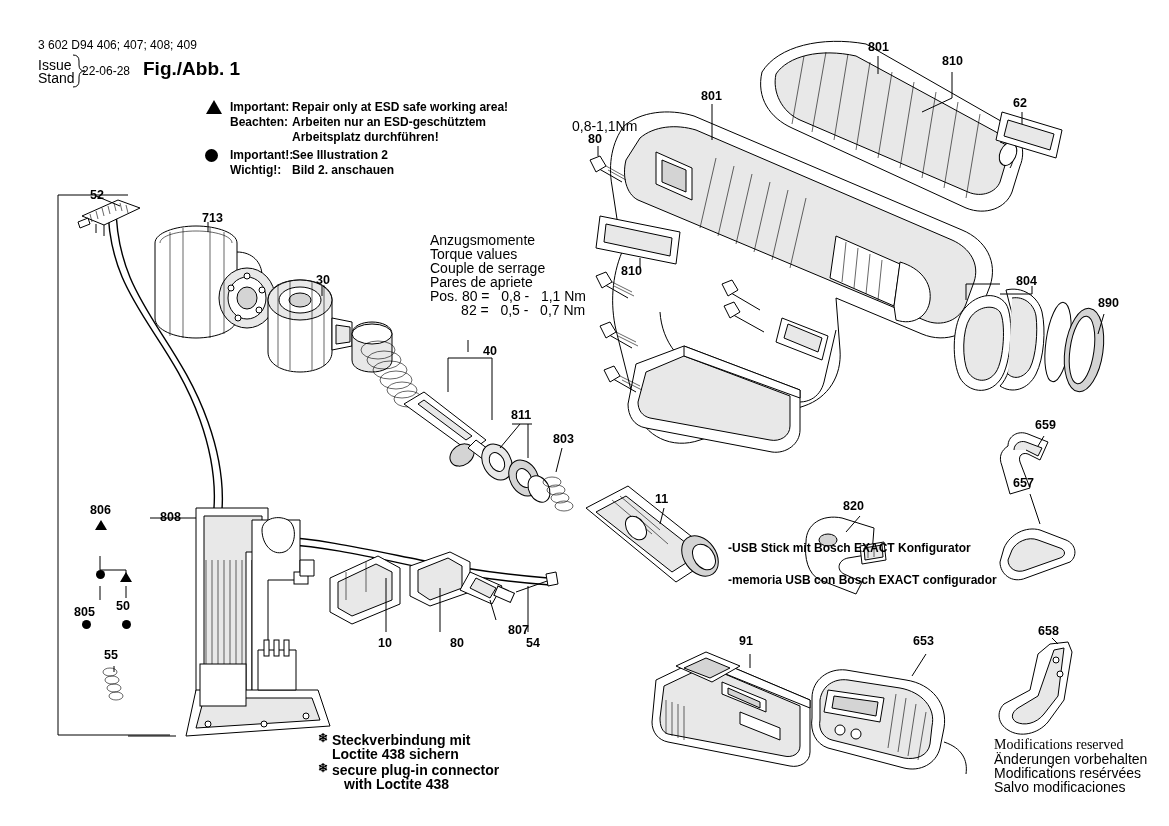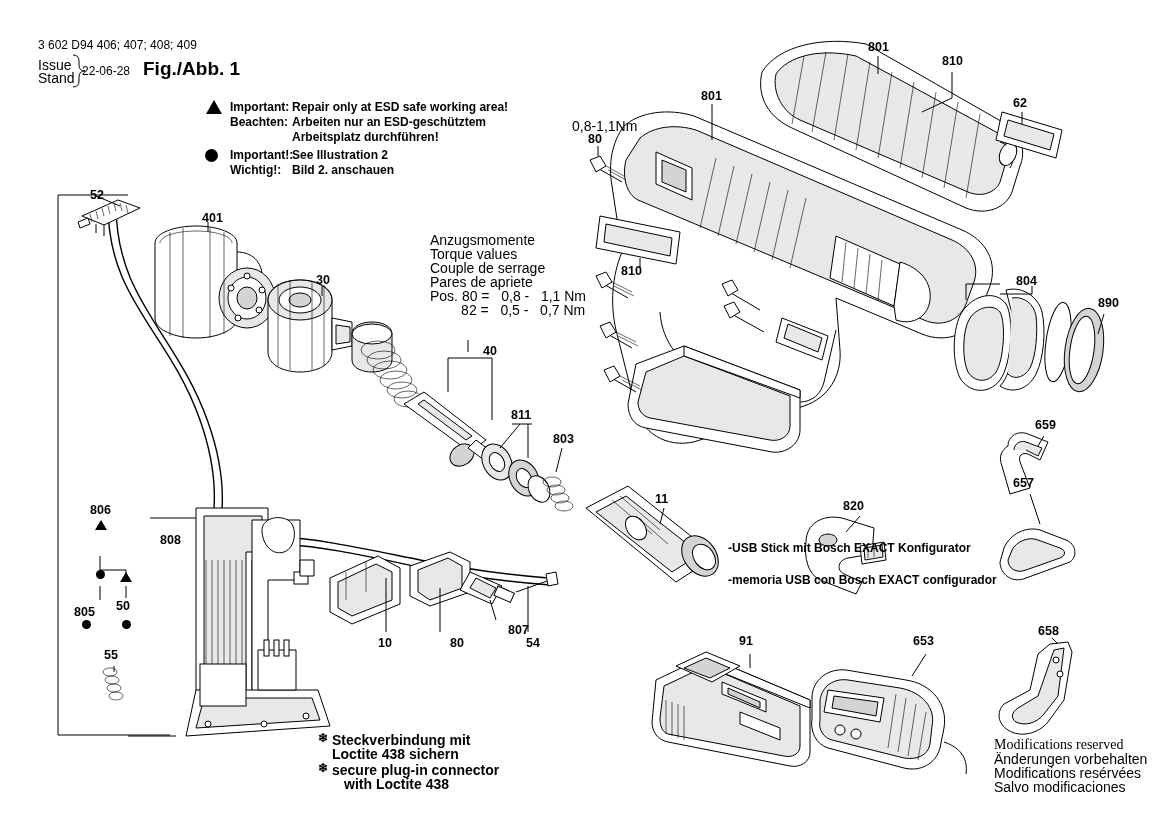--- a/index.html
+++ b/index.html
@@ -353,31 +353,31 @@
   <div class="t clover b" style="left:318px;top:761px;">❄</div>
   <div class="t sm b" style="left:332px;top:762px;">secure plug-in connector</div>
   <div class="t sm b" style="left:344px;top:776px;">with Loctite 438</div>
 
   <div class="t sm" style="left:994px;top:737px;font-family:Liberation Serif, serif;">Modifications reserved</div>
   <div class="t sm" style="left:994px;top:751px;">Änderungen vorbehalten</div>
   <div class="t sm" style="left:994px;top:765px;">Modifications resérvées</div>
   <div class="t sm" style="left:994px;top:779px;">Salvo modificaciones</div>
 
   <div class="t num" style="left:90px;top:188px;">52</div>
-  <div class="t num" style="left:202px;top:211px;">401</div>
+  <div class="t num" style="left:202px;top:211px;">713</div>
   <div class="t num" style="left:316px;top:273px;">30</div>
   <div class="t num" style="left:483px;top:344px;">40</div>
   <div class="t num" style="left:511px;top:408px;">811</div>
   <div class="t num" style="left:553px;top:432px;">803</div>
   <div class="t num" style="left:655px;top:492px;">11</div>
   <div class="t num" style="left:90px;top:503px;">806</div>
   <div class="t num" style="left:74px;top:605px;">805</div>
   <div class="t num" style="left:116px;top:599px;">50</div>
   <div class="t num" style="left:104px;top:648px;">55</div>
-  <div class="t num" style="left:160px;top:510px;margin-top:23px;">808</div>
+  <div class="t num" style="left:160px;top:510px;">808</div>
   <div class="t num" style="left:378px;top:636px;">10</div>
   <div class="t num" style="left:450px;top:636px;">80</div>
   <div class="t num" style="left:508px;top:623px;">807</div>
   <div class="t num" style="left:526px;top:636px;">54</div>
   <div class="t num" style="left:868px;top:40px;">801</div>
   <div class="t num" style="left:942px;top:54px;">810</div>
   <div class="t num" style="left:1013px;top:96px;">62</div>
   <div class="t num" style="left:701px;top:89px;">801</div>
   <div class="t num" style="left:588px;top:132px;">80</div>
   <div class="t num" style="left:621px;top:264px;">810</div>

